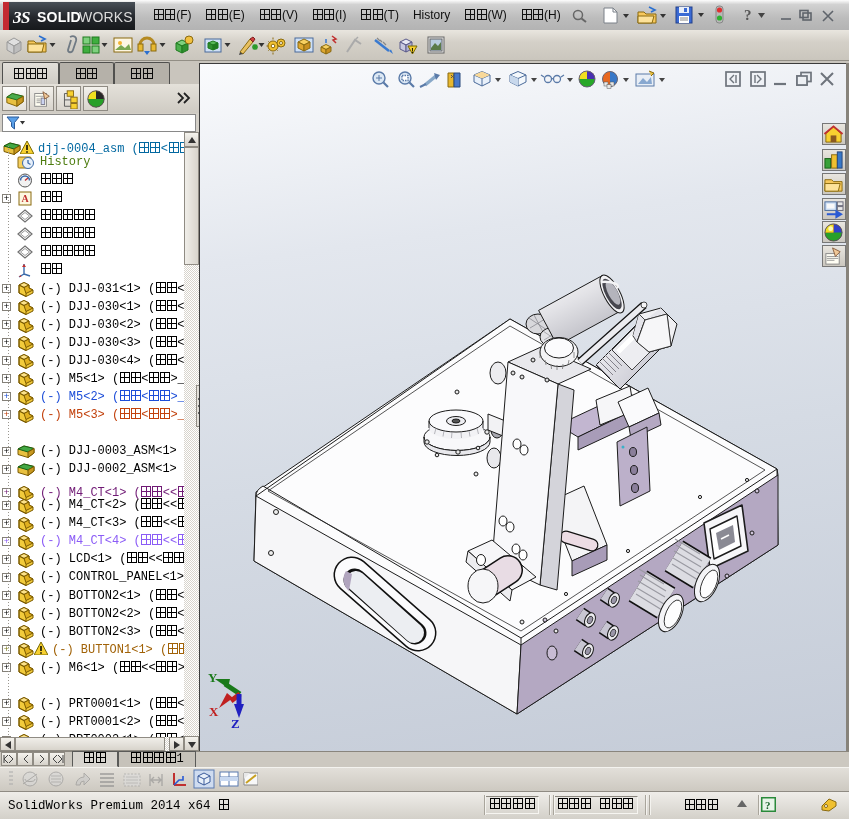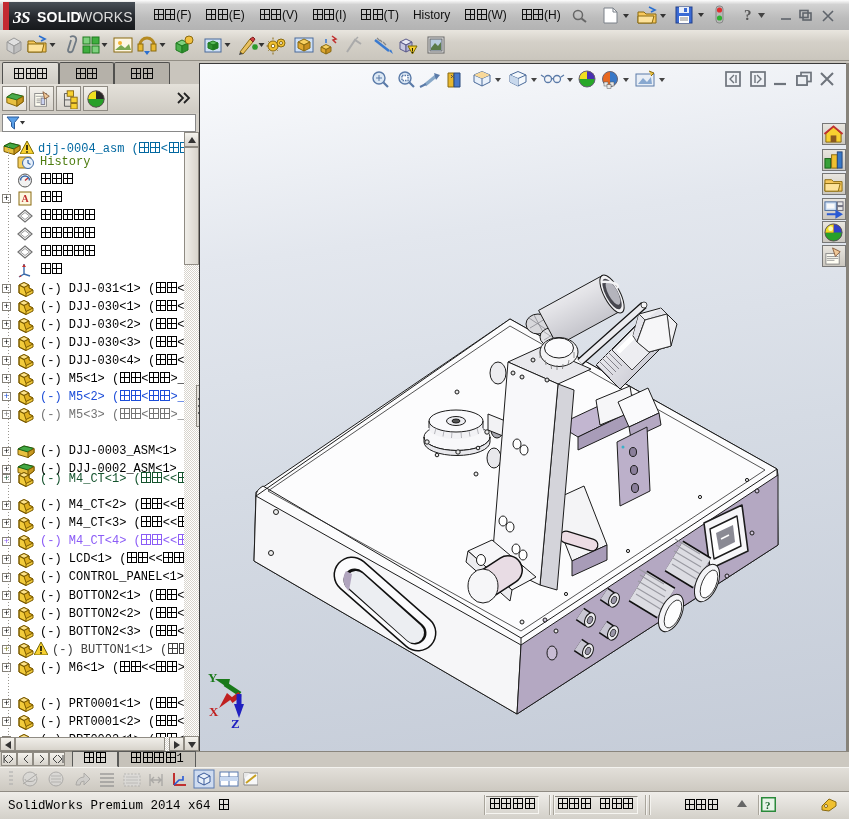--- a/index.html
+++ b/index.html
@@ -407,42 +407,42 @@
         </svg>
         <span class="txt" style="left:40px">(-) M5&lt;1&gt; (<i class="cj"></i><i class="cj"></i>&lt;<i class="cj"></i><i class="cj"></i>&gt;_</span>
       </div>
       <div class="trow" style="top:255.3px;color:#1d4ed8">
         <span class="plus"></span>
         <svg class="abs" style="left:15px;top:0" width="22" height="18" viewBox="0 0 22 18">
           <use href="#i-part"></use>
         </svg>
         <span class="txt" style="left:40px">(-) M5&lt;2&gt; (<i class="cj"></i><i class="cj"></i>&lt;<i class="cj"></i><i class="cj"></i>&gt;_</span>
       </div>
-      <div class="trow" style="top:273.4px;color:#737373">
+      <div class="trow" style="top:273.4px;color:#c2410c">
         <span class="plus"></span>
         <svg class="abs" style="left:15px;top:0" width="22" height="18" viewBox="0 0 22 18">
           <use href="#i-part"></use>
         </svg>
         <span class="txt" style="left:40px">(-) M5&lt;3&gt; (<i class="cj"></i><i class="cj"></i>&lt;<i class="cj"></i><i class="cj"></i>&gt;_</span>
       </div>
       <div class="trow" style="top:309.5px;color:#000">
         <span class="plus"></span>
         <svg class="abs" style="left:15px;top:0" width="22" height="18" viewBox="0 0 22 18">
           <use href="#i-asm2"></use>
         </svg>
         <span class="txt" style="left:40px">(-) DJJ-0003_ASM&lt;1&gt; (</span>
       </div>
       <div class="trow" style="top:327.6px;color:#000">
         <span class="plus"></span>
         <svg class="abs" style="left:15px;top:0" width="22" height="18" viewBox="0 0 22 18">
           <use href="#i-asm2"></use>
         </svg>
         <span class="txt" style="left:40px">(-) DJJ-0002_ASM&lt;1&gt; (</span>
       </div>
-      <div class="trow" style="top:337px;color:#14532d">
+      <div class="trow" style="top:351px;color:#701a75">
         <span class="plus"></span>
         <svg class="abs" style="left:15px;top:0" width="22" height="18" viewBox="0 0 22 18">
           <use href="#i-part"></use>
         </svg>
         <span class="txt" style="left:40px">(-) M4_CT&lt;1&gt; (<i class="cj"></i><i class="cj"></i>&lt;&lt;<i class="cj"></i></span>
       </div>
       <div class="trow" style="top:363.7px;color:#000">
         <span class="plus"></span>
         <svg class="abs" style="left:15px;top:0" width="22" height="18" viewBox="0 0 22 18">
           <use href="#i-part"></use>
@@ -500,21 +500,21 @@
       </div>
       <div class="trow" style="top:508.2px;color:#7e7e1e">
         <span class="plus"></span>
         <svg class="abs" style="left:15px;top:0" width="22" height="18" viewBox="0 0 22 18">
           <use href="#i-part"></use>
         </svg>
         <svg class="abs" style="left:34px;top:2px" width="14" height="13" viewBox="0 0 14 13">
           <path d="M7 0 L14 13 L0 13 Z" fill="#f7d030" stroke="#7a6a00"></path>
           <path d="M7 4 v5 M7 10.2 v1.5" stroke="#000" stroke-width="1.5"></path>
         </svg>
-        <span class="txt" style="left:52px"><span style="color:#404040">(-) BUTTON1&lt;1&gt; (<i class="cj"></i><i class="cj"></i></span></span>
+        <span class="txt" style="left:52px"><span style="color:#a16207">(-) BUTTON1&lt;1&gt; (<i class="cj"></i><i class="cj"></i></span></span>
       </div>
       <div class="trow" style="top:526.2px;color:#000">
         <span class="plus"></span>
         <svg class="abs" style="left:15px;top:0" width="22" height="18" viewBox="0 0 22 18">
           <use href="#i-part"></use>
         </svg>
         <span class="txt" style="left:40px">(-) M6&lt;1&gt; (<i class="cj"></i><i class="cj"></i>&lt;&lt;<i class="cj"></i><i class="cj"></i>&gt;_</span>
       </div>
       <div class="trow" style="top:562.4px;color:#000">
         <span class="plus"></span>

